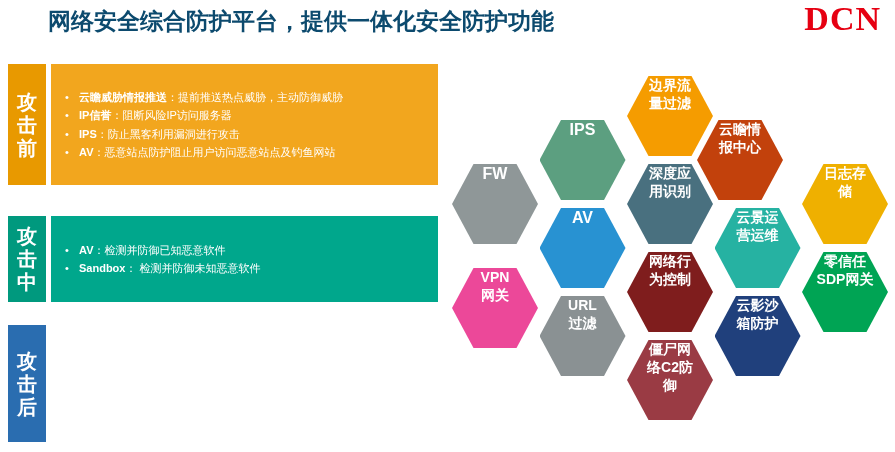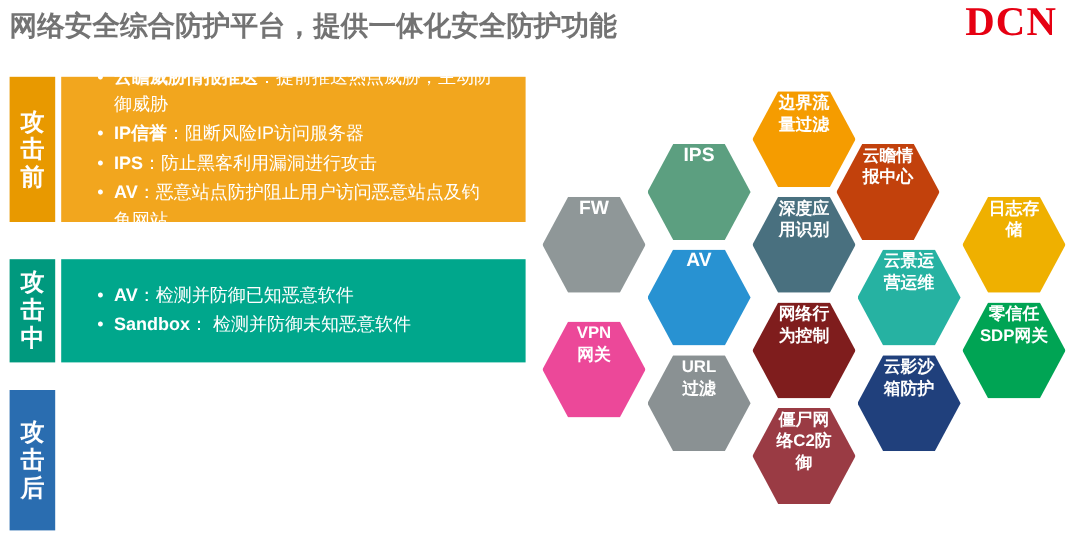--- a/index.html
+++ b/index.html
@@ -17,42 +17,42 @@
     font-size:34px; font-weight:900; letter-spacing:1px;
     font-family:"DejaVu Sans","Liberation Sans",sans-serif;
   }
   .panel { position:absolute; left:8px; width:430px; display:flex; }
   .vlabel {
     width:38px; flex:0 0 38px; color:#fff; font-weight:bold; font-size:20px;
     display:flex; flex-direction:column; align-items:center; justify-content:center;
     gap:3px; line-height:1;
   }
   .box {
-    flex:1; margin-left:5px; color:#fff; font-size:15px;
+    flex:1; margin-left:5px; color:#fff; font-size:11px;
     display:flex; flex-direction:column; justify-content:center;
-    padding:8px 28px;
+    padding:8px 12px;
   }
   .box ul { list-style:none; }
   .box li { position:relative; padding-left:16px; line-height:1.5; margin:2px 0; }
   .box li::before { content:"•"; position:absolute; left:2px; top:0; }
   .box b { font-weight:bold; }
   .hex {
     position:absolute; width:86px; height:80px;
     clip-path:polygon(0 50%,25% 0,75% 0,100% 50%,75% 100%,25% 100%);
     display:flex; justify-content:center;
     text-align:center; color:#fff; font-weight:bold;
   }
   .hex-label { font-size:14px; line-height:1.3; }
   .hex.single .hex-label { font-size:16px; }
 </style>
 </head>
 <body>
 
 <div class="slide">
-  <h1 class="title" style="color: #737373;">网络安全综合防护平台，提供一体化安全防护功能</h1>
+  <h1 class="title" style="color: #0c4a6e; margin-left: 40px;">网络安全综合防护平台，提供一体化安全防护功能</h1>
   <div class="logo" style="color: rgb(230, 0, 18); font-family: Liberation Serif, serif;">DCN</div>
   <div id="panels">
       <div class="panel" style="top: 64px; height: 121px;">
         <div class="vlabel" style="background: rgb(232, 153, 0);">
           <span>攻</span>
           <span>击</span>
           <span>前</span>
         </div>
         <div class="box" style="background: rgb(242, 166, 30);">
           <ul>

